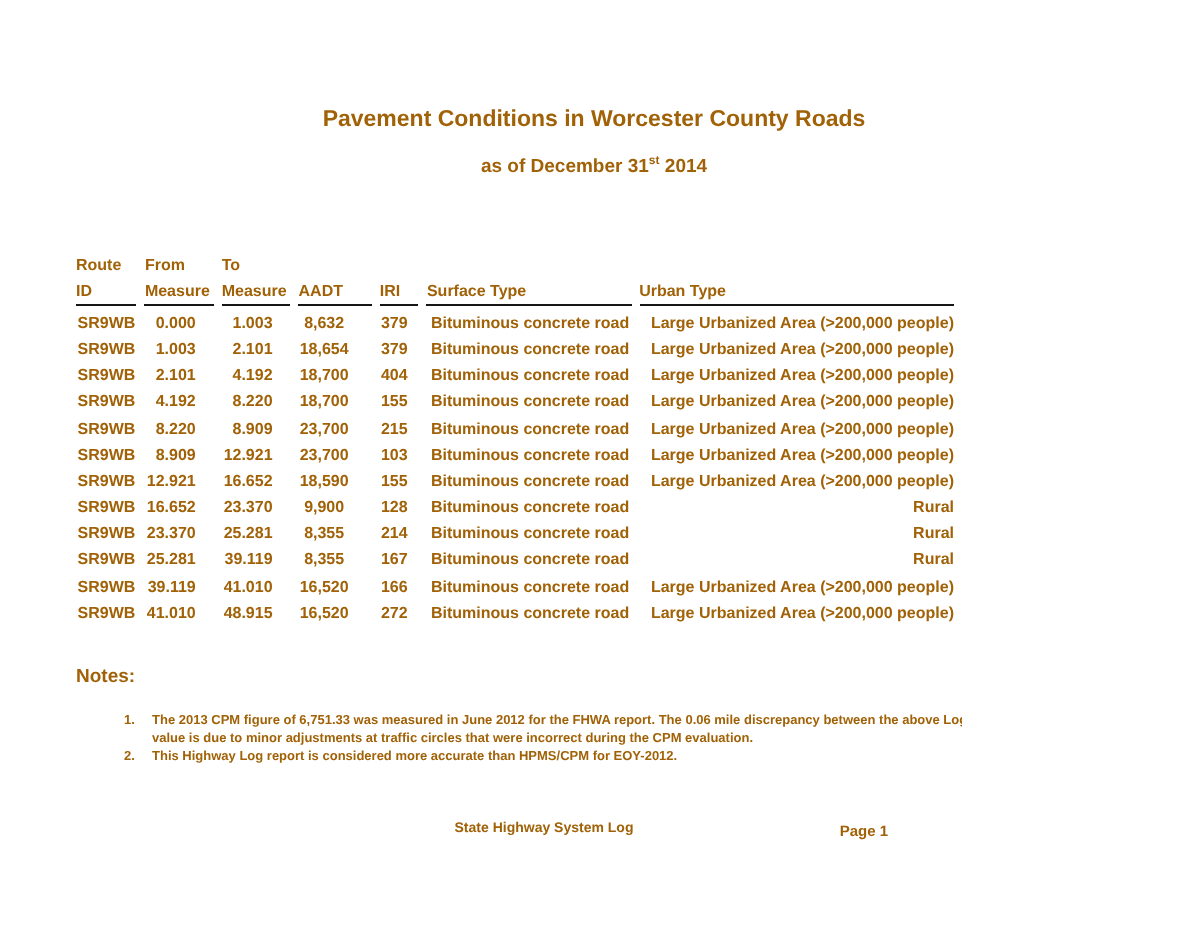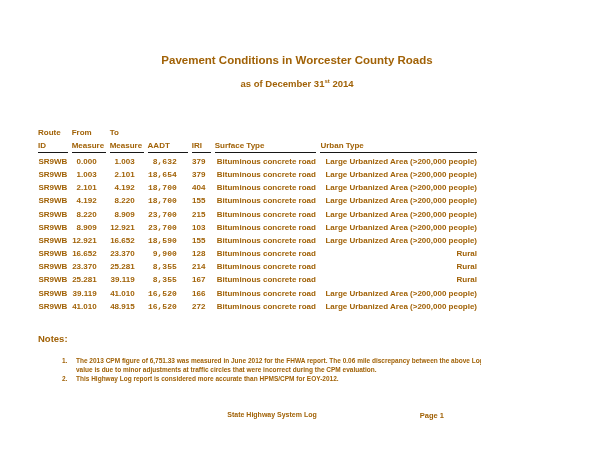--- a/index.html
+++ b/index.html
@@ -42,21 +42,21 @@
     font-weight:700; white-space:nowrap;
   }
   th div { line-height:12.5px; }
   td {
     font-size:8px; padding:0; line-height:13.15px;
     white-space:nowrap; font-weight:700;
   }
   td:nth-child(1) { text-align:center; }
   td:nth-child(2) { text-align:right; padding-right:9px; }
   td:nth-child(3) { text-align:right; padding-right:9px; }
-  td:nth-child(4) { text-align:right; padding-right:11px;font-family:Liberation Mono, monospace; }
+  td:nth-child(4) { text-align:center; padding-right:11px; }
   td:nth-child(5) { text-align:center; padding-right:5px; }
   td:nth-child(6) { text-align:left; padding-left:2px; }
   td:nth-child(7) { text-align:right; padding-left:4px; }
   tbody tr:first-child td { padding-top:2px; }
   
   .notes { position:absolute; left:38px; top:333px; width:540px; }
   .notes-heading { font-size:9.5px; }
   .note-list { margin-top:12px; }
   .note-item { display:flex; font-size:6.5px; line-height:9.2px; }
   .note-number { width:14px; margin-left:24px; flex:none; }

